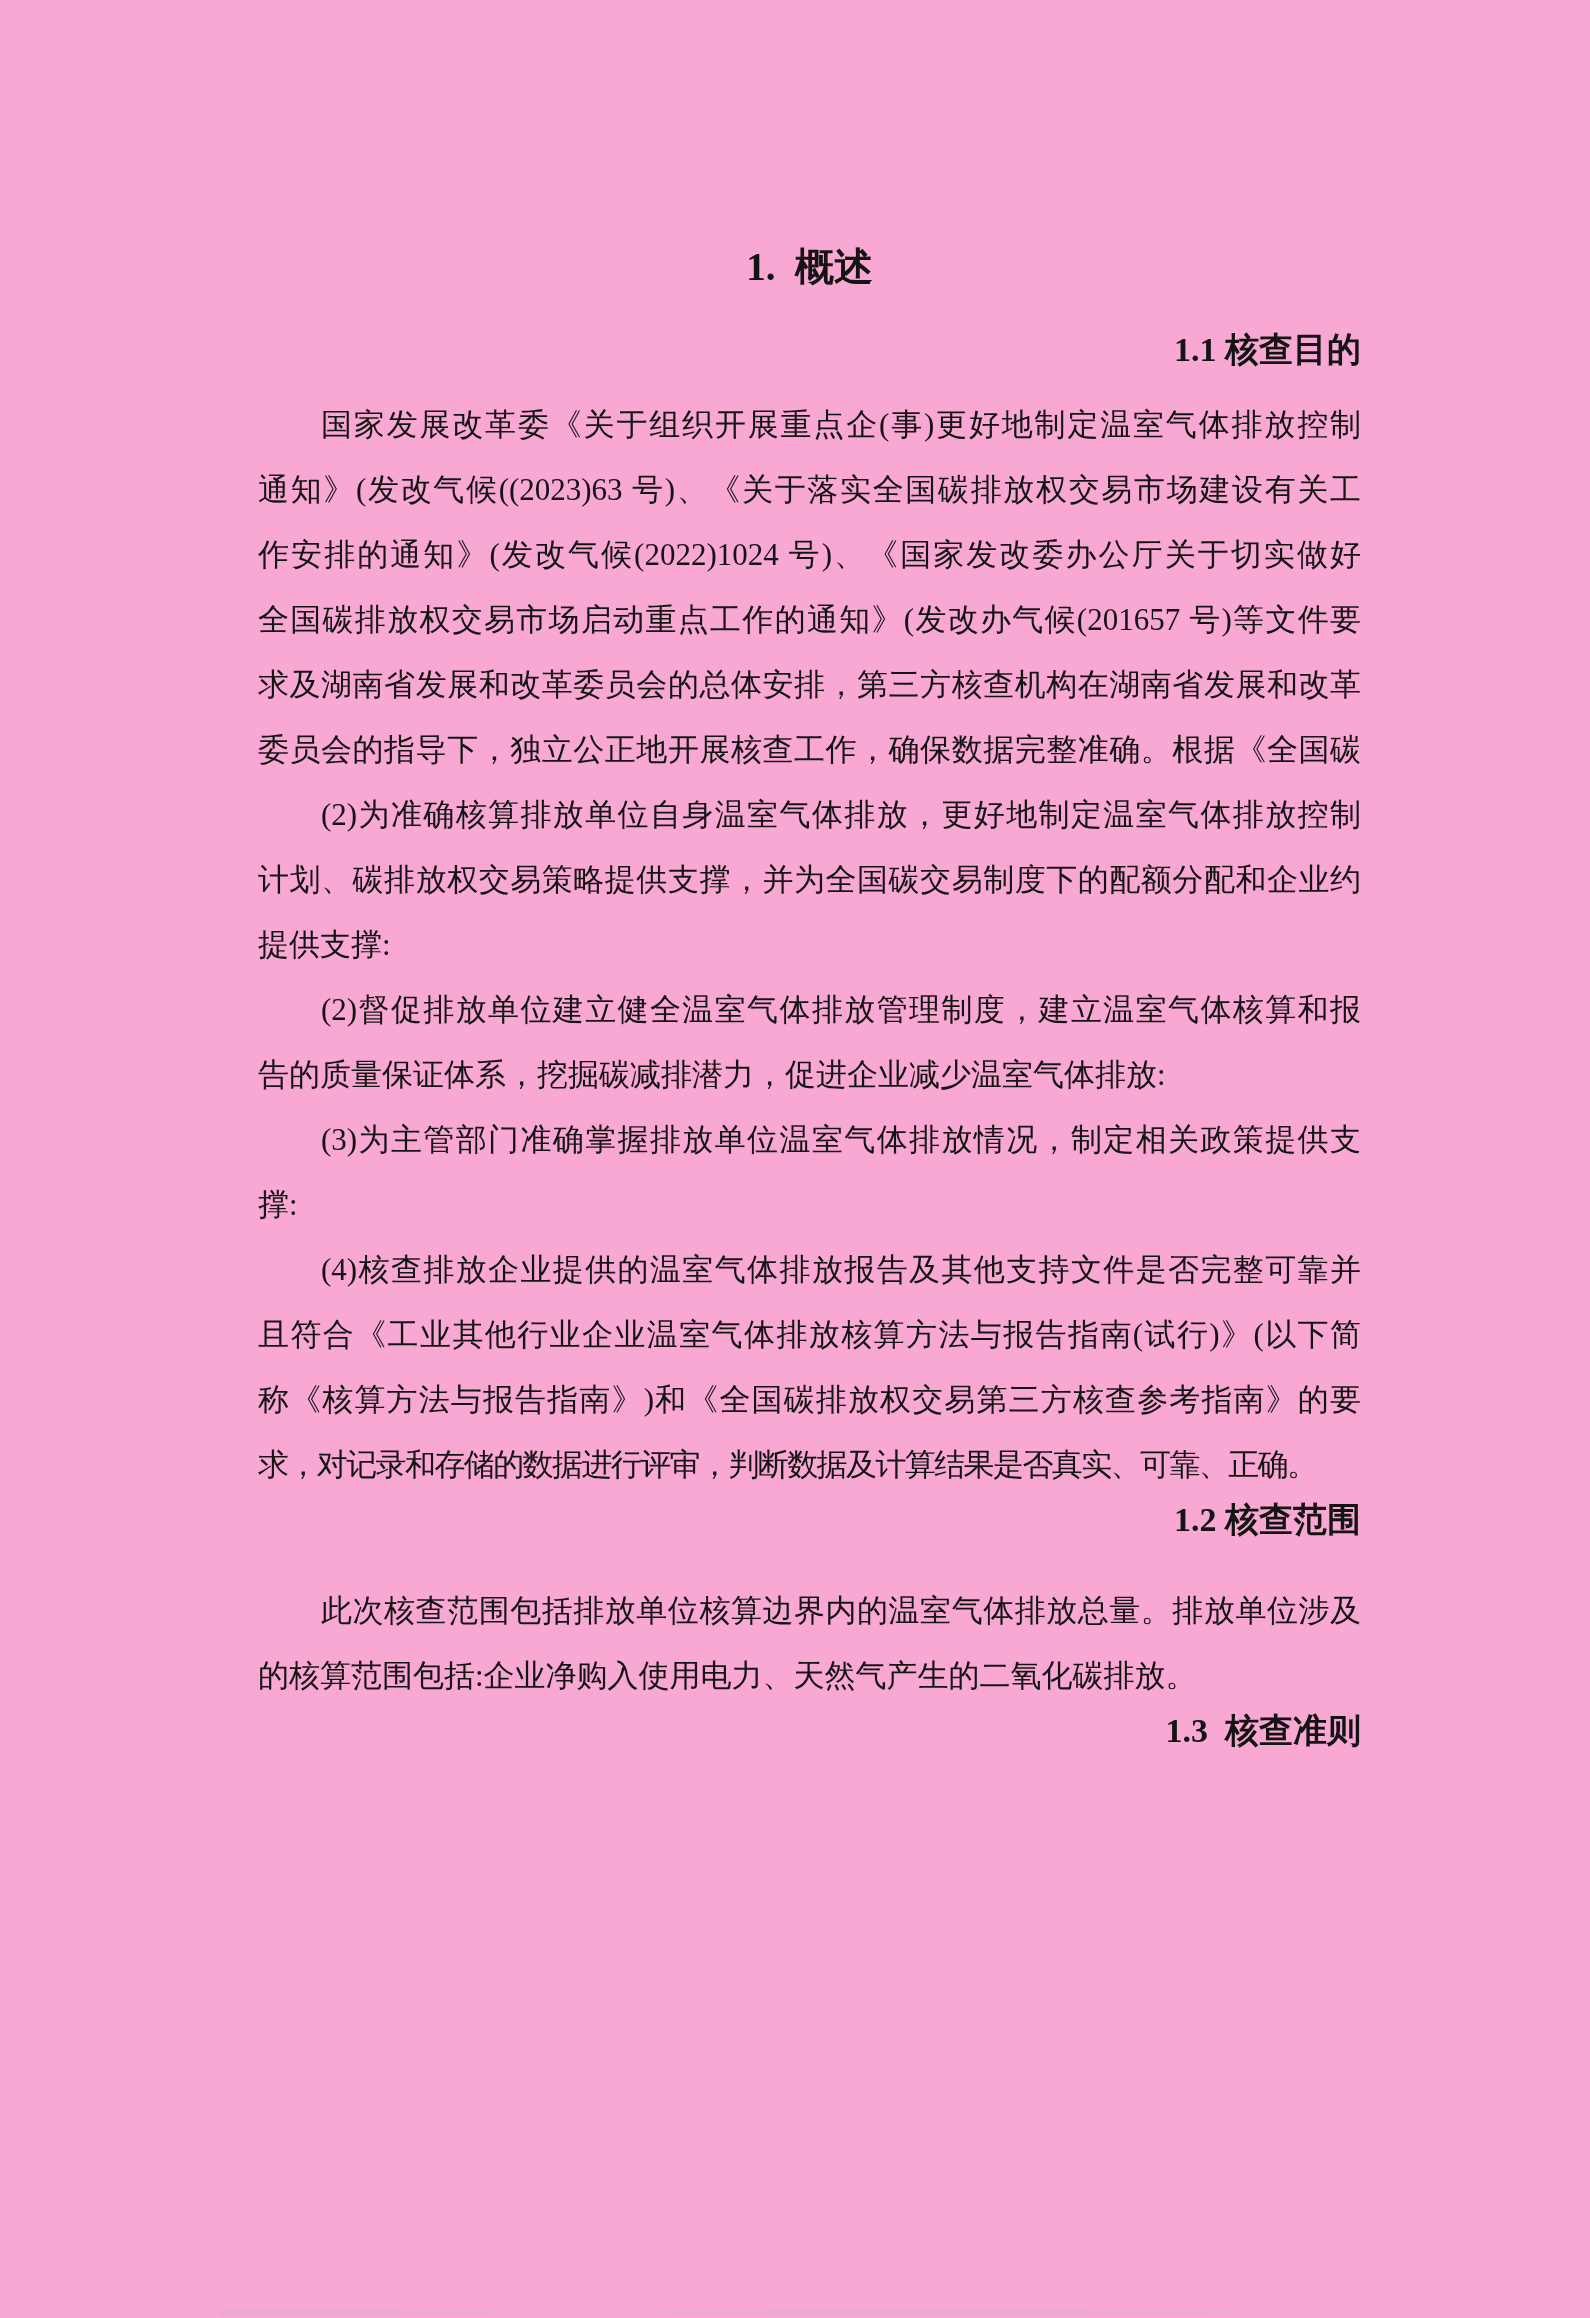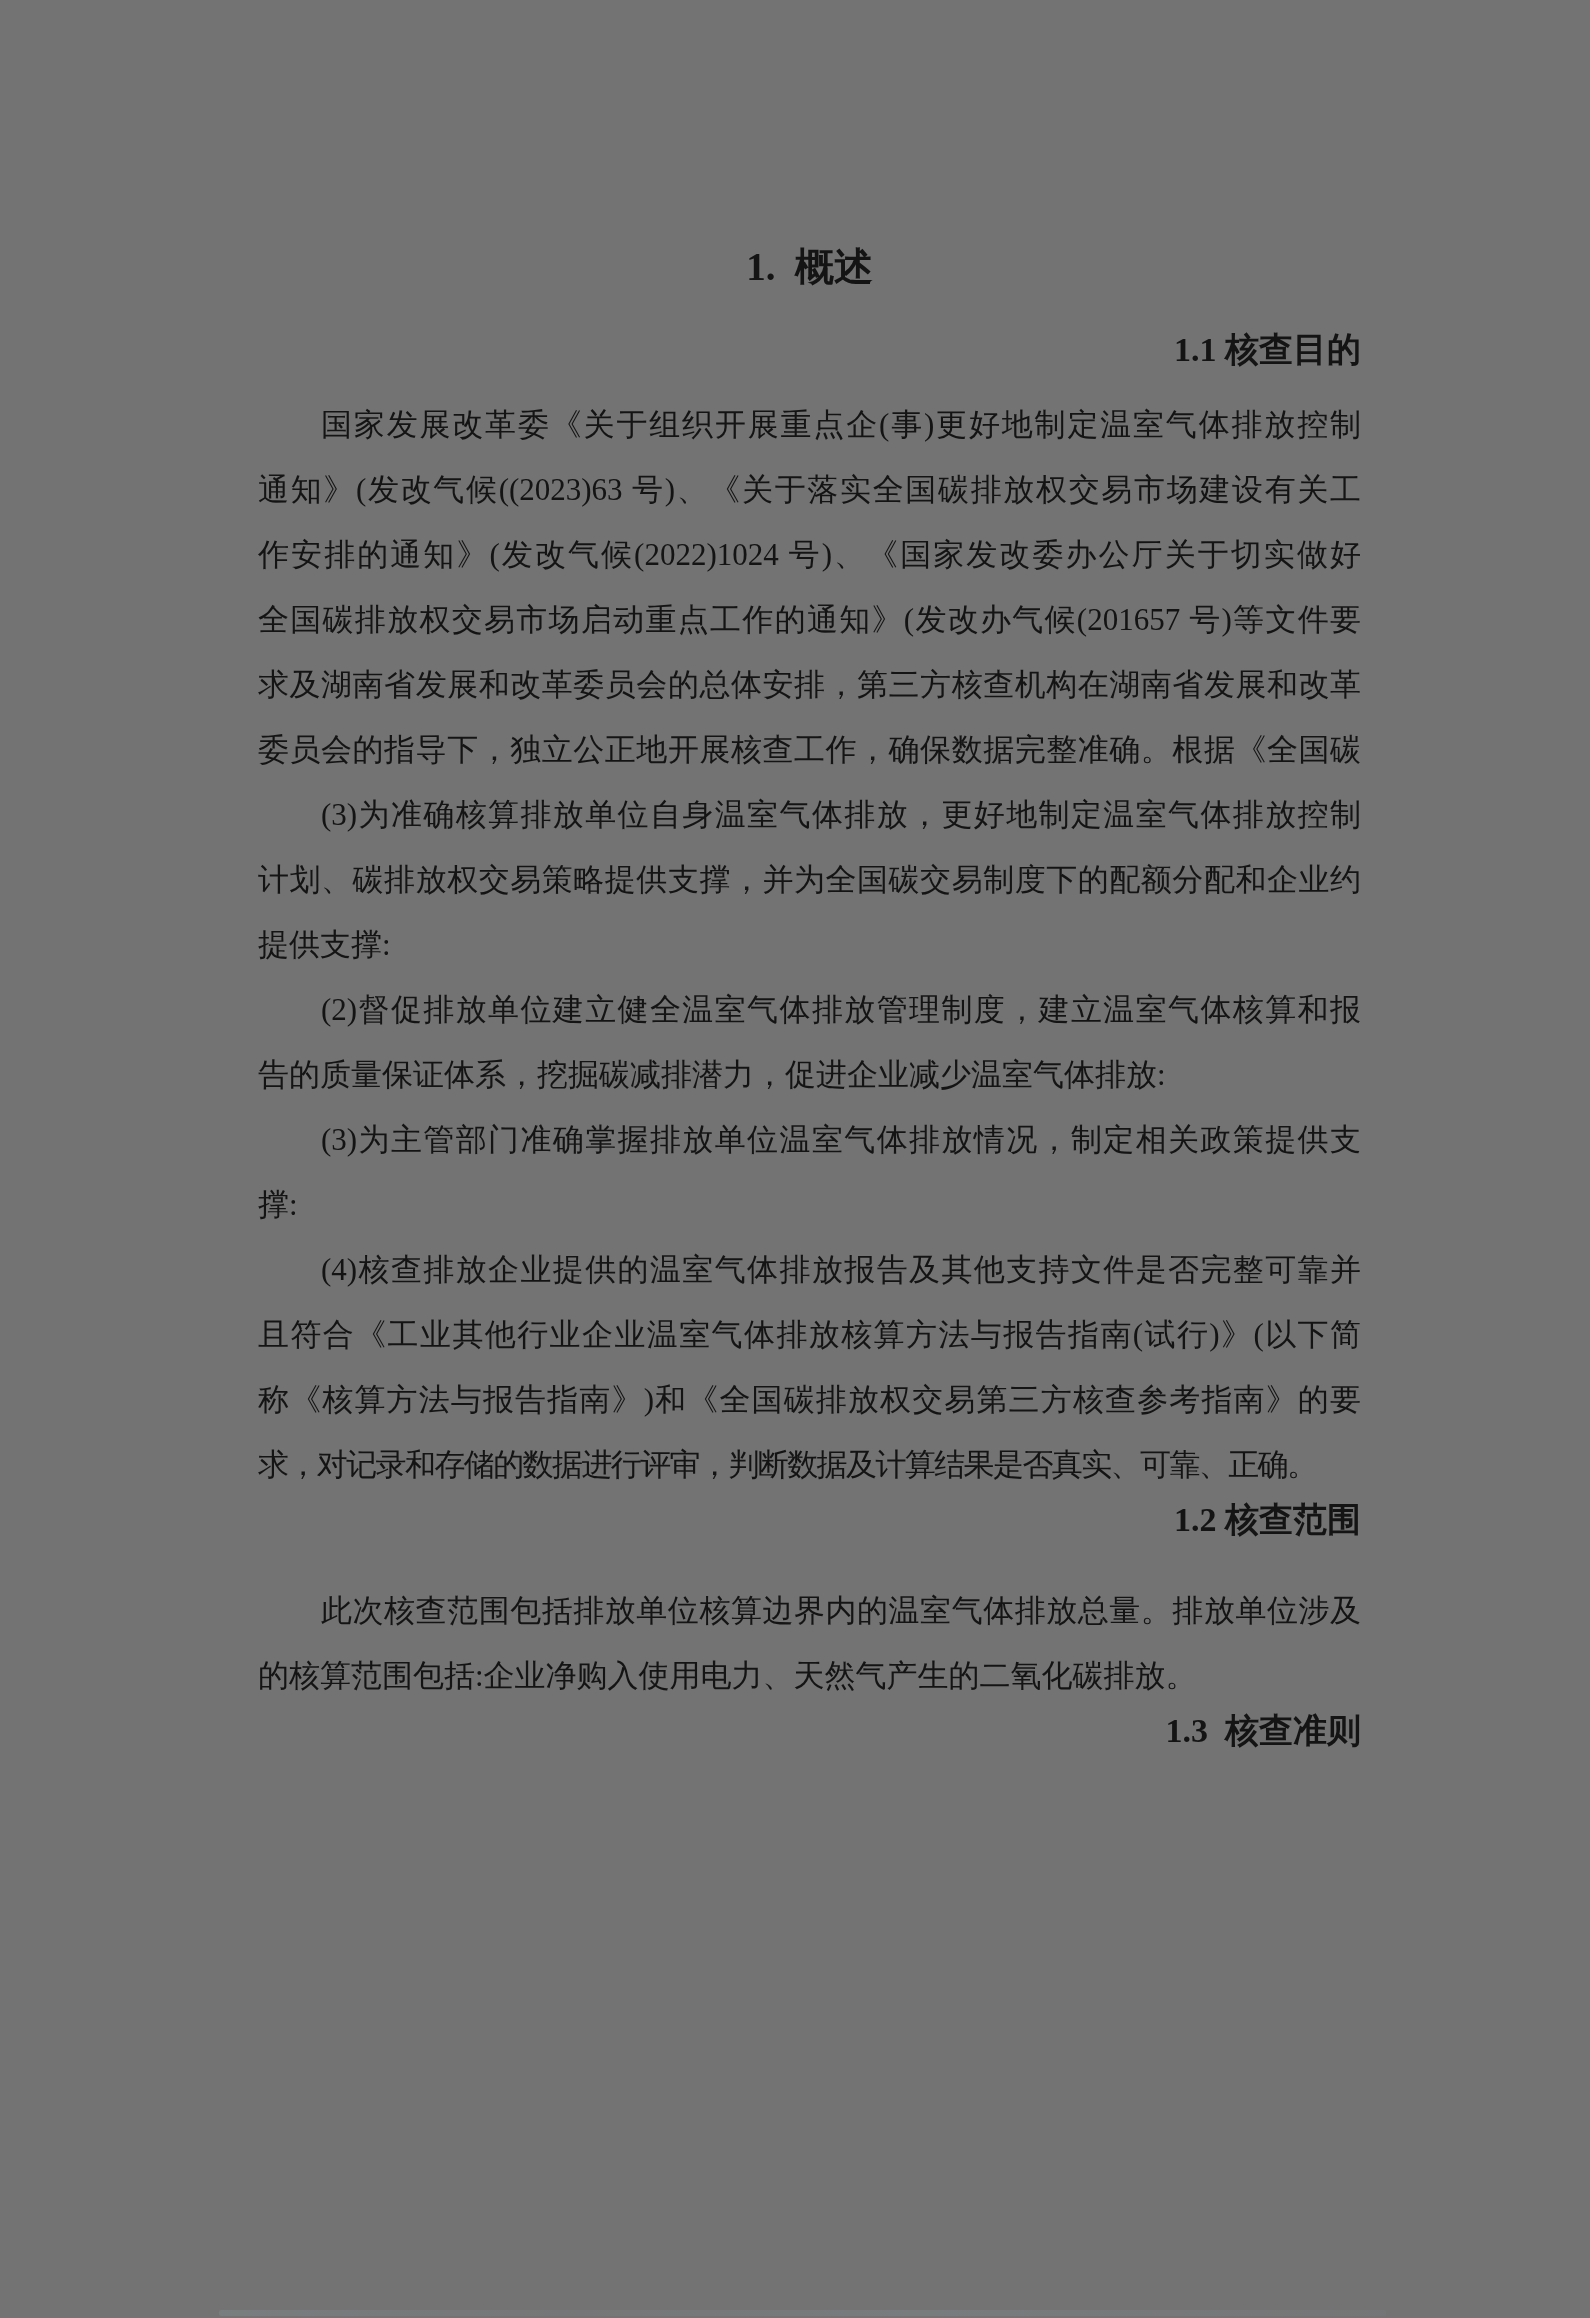--- a/index.html
+++ b/index.html
@@ -1,20 +1,20 @@
 <!DOCTYPE html>
 <html style="font-size:11.7px"><head>
 <meta charset="utf-8">
 <style>
   html, body { margin: 0; padding: 0; background: #ffffff; }
   .page {
     position: relative;
     width: 1590px;
     height: 2319px;
-    background: #737373;
+    background: #f9a8d4;
     overflow: hidden;
     font-family: "Liberation Serif", "DejaVu Serif", serif;
     color: #141414;
   }
   .content {
     position: absolute;
     left: 258px;
     top: 0;
     width: 1103px;
   }
@@ -68,21 +68,21 @@
   <div class="content">
     <h1 class="title">1.  概述</h1>
     <div class="blocks">
         <h2 class="sec-heading first">1.1 核查目的</h2>
         <div class="body-line j ind">国家发展改革委《关于组织开展重点企(事)更好地制定温室气体排放控制</div>
         <div class="body-line j">通知》(发改气候((2023)63 号)、《关于落实全国碳排放权交易市场建设有关工</div>
         <div class="body-line j">作安排的通知》(发改气候(2022)1024 号)、《国家发改委办公厅关于切实做好</div>
         <div class="body-line j">全国碳排放权交易市场启动重点工作的通知》(发改办气候(201657 号)等文件要</div>
         <div class="body-line j">求及湖南省发展和改革委员会的总体安排，第三方核查机构在湖南省发展和改革</div>
         <div class="body-line j">委员会的指导下，独立公正地开展核查工作，确保数据完整准确。根据《全国碳</div>
-        <div class="body-line j ind">(3)为准确核算排放单位自身温室气体排放，更好地制定温室气体排放控制</div>
+        <div class="body-line j ind">(2)为准确核算排放单位自身温室气体排放，更好地制定温室气体排放控制</div>
         <div class="body-line j">计划、碳排放权交易策略提供支撑，并为全国碳交易制度下的配额分配和企业约</div>
         <div class="body-line">提供支撑:</div>
         <div class="body-line j ind">(2)督促排放单位建立健全温室气体排放管理制度，建立温室气体核算和报</div>
         <div class="body-line">告的质量保证体系，挖掘碳减排潜力，促进企业减少温室气体排放:</div>
         <div class="body-line j ind">(3)为主管部门准确掌握排放单位温室气体排放情况，制定相关政策提供支</div>
         <div class="body-line">撑:</div>
         <div class="body-line j ind">(4)核查排放企业提供的温室气体排放报告及其他支持文件是否完整可靠并</div>
         <div class="body-line j">且符合《工业其他行业企业温室气体排放核算方法与报告指南(试行)》(以下简</div>
         <div class="body-line j">称《核算方法与报告指南》)和《全国碳排放权交易第三方核查参考指南》的要</div>
         <div class="body-line tight">求，对记录和存储的数据进行评审，判断数据及计算结果是否真实、可靠、正确。</div>

